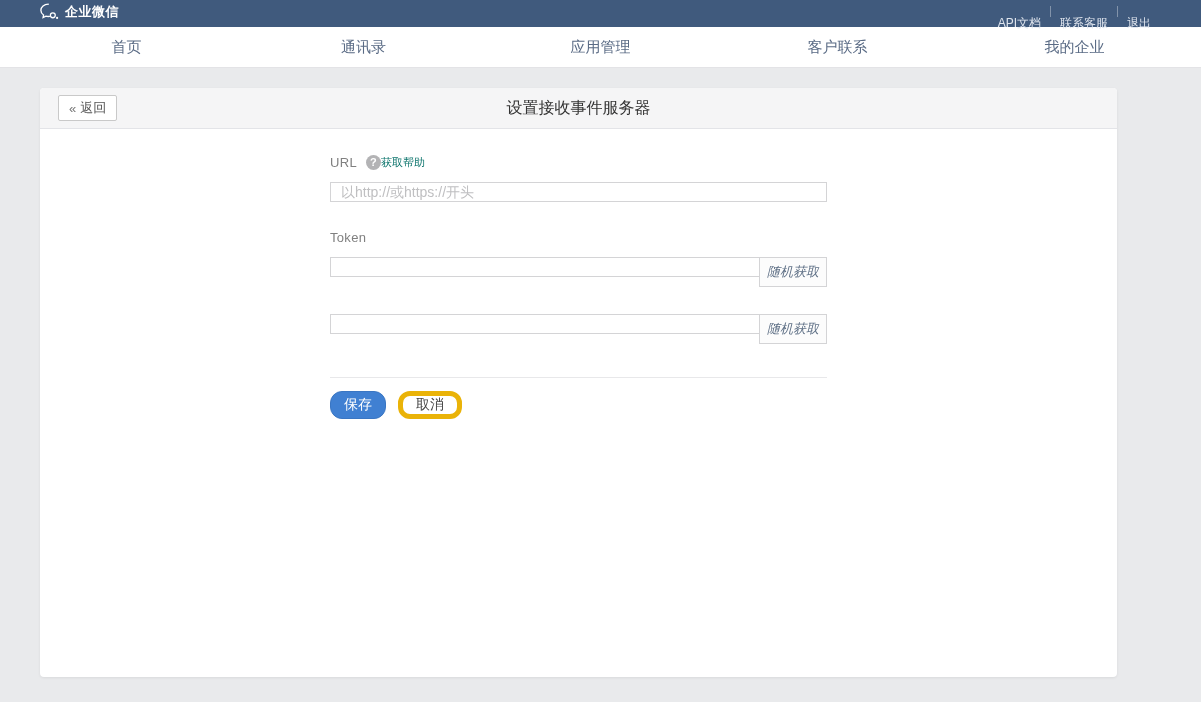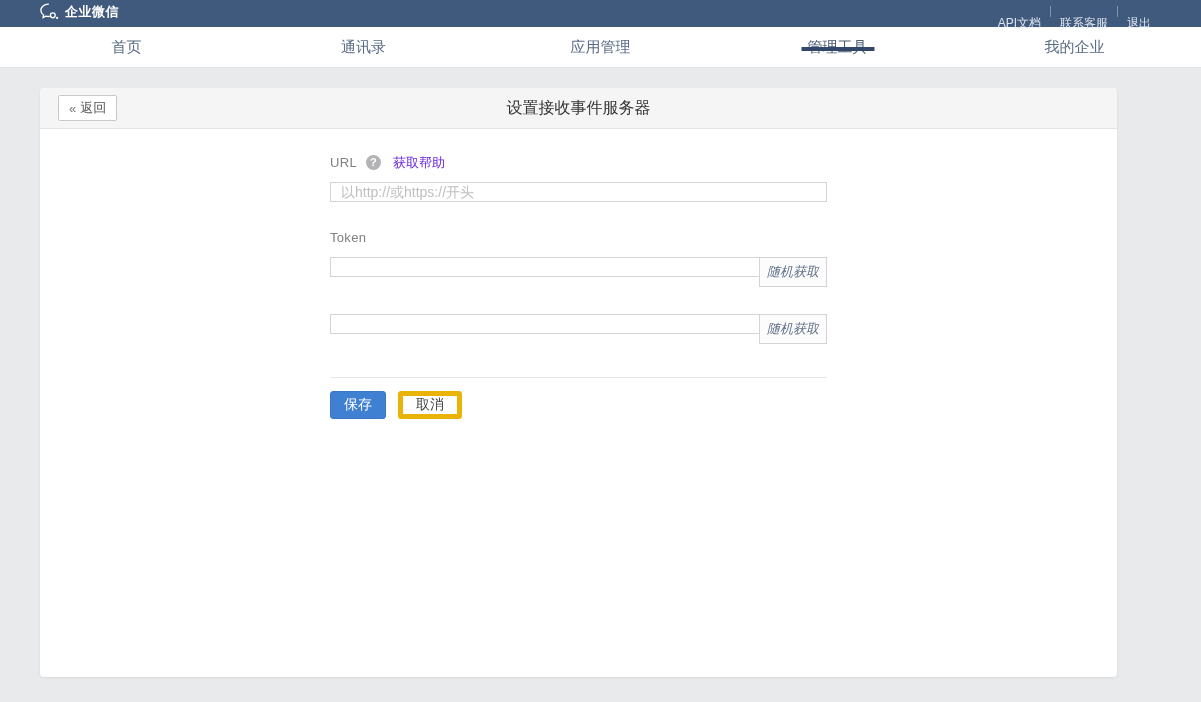--- a/index.html
+++ b/index.html
@@ -60,21 +60,21 @@
   
   .form { padding: 25px 0 0 290px; width: 787px; }
   .form-field { margin-bottom: 27px; }
   .label-row { display: flex; align-items: center; margin-bottom: 11px; height: 17px; }
   .field-label { font-size: 13px; color: #808080; letter-spacing: 0.3px; }
   .help-icon {
     width: 15px; height: 15px; border-radius: 50%; background: #b3b3b5;
     color: #fff; font-size: 11px; line-height: 15px; text-align: center;
     margin-left: 9px; cursor: pointer; font-weight: bold;
   }
-  .help-link { font-size: 13px; color: #6d28d9; text-decoration: none; margin-left: 12px; cursor: pointer; }
+  .help-link { font-size: 11px; color: #0f766e; text-decoration: none; cursor: pointer; }
 
   .text-input {
     width: 100%; height: 20px; border: 1px solid #d4d4d6; background: #fff;
     font-size: 14px; color: #333; padding: 0 10px; outline: none;
     font-family: "Liberation Sans", "DejaVu Sans", sans-serif;
   }
   .text-input::placeholder { color: #bfbfc1; }
 
   .input-group { display: flex; }
   .input-group .text-input { flex: 1; }
@@ -83,21 +83,21 @@
     background: #fcfcfc; border: 1px solid #d4d4d6; cursor: pointer;
     font-size: 13px; color: #5f7086;
     font-family: "Liberation Sans", "DejaVu Sans", sans-serif;
     font-style: italic;
   }
 
   .divider { height: 1px; background: #e8e8ea; margin: 33px 0 0 0; }
 
   .btn-row { margin-top: 13px; display: flex; align-items: center; gap: 12px; }
   .btn {
-    height: 28px; padding: 0 13px; font-size: 14px; border-radius: 3px;
+    height: 28px; padding: 0 13px; font-size: 14px; border-radius: 12px;
     cursor: pointer; font-family: "Liberation Sans", "DejaVu Sans", sans-serif;
   }
   .btn-primary { background: #4080d2; border: 1px solid #3a76c3; color: #fff; }
   .btn-default { background: #fff; border: 5px solid #eab308; color: #444; }
 </style>
 </head>
 <body>
 
 <div class="topbar">
   <div class="logo">
@@ -117,21 +117,21 @@
     <a>联系客服</a>
     <span class="sep"></span>
     <a>退出</a>
   </div>
 </div>
 
 <div class="nav">
   <div class="nav-item">首页</div>
   <div class="nav-item">通讯录</div>
   <div class="nav-item">应用管理</div>
-  <div class="nav-item active">管理工具</div>
+  <div class="nav-item">客户联系</div>
   <div class="nav-item">我的企业</div>
 </div>
 
 <div class="card">
   <div class="card-header">
     <button class="back-btn">
       <span class="chev">«</span>
       <span>返回</span>
     </button>
     <div class="card-title">设置接收事件服务器</div>

